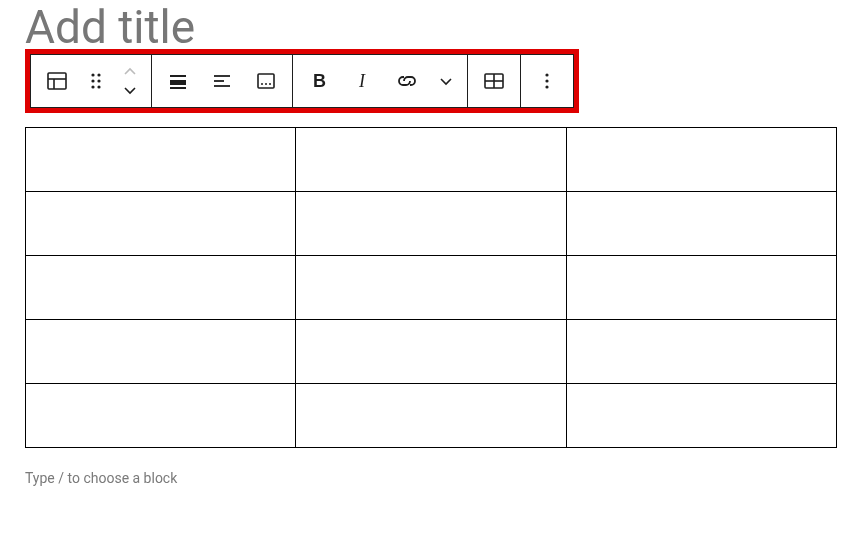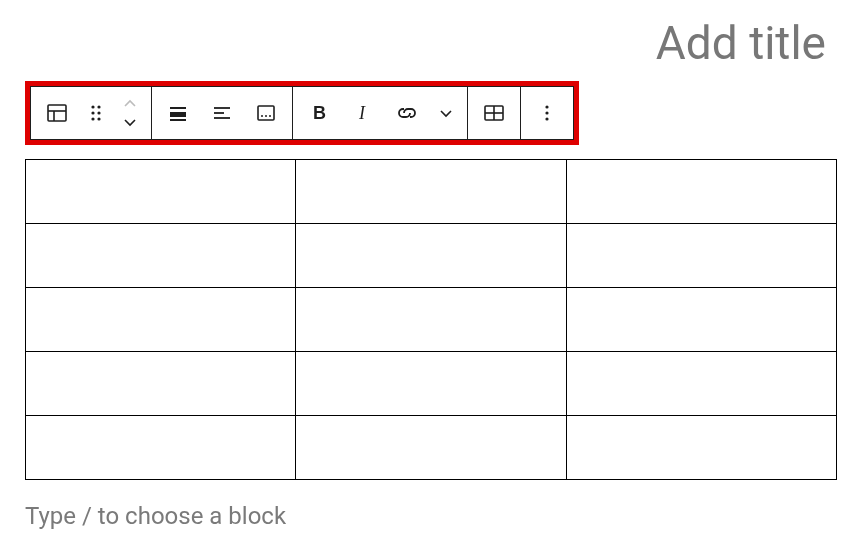--- a/index.html
+++ b/index.html
@@ -8,24 +8,23 @@
     padding: 0 25px 25px 25px;
     font-family: -apple-system, BlinkMacSystemFont, "Segoe UI", Roboto, Helvetica, Arial, sans-serif;
     background: #fff;
     width: 867px;
     color: #1e1e1e;
   }
   .title-placeholder {
     font-size: 46px;
     font-weight: 400;
     color: #777;
-    margin: 16px;
+    margin: 0;
     padding-top: 2px;
     line-height: 1.1;
-    text-align: right;
   }
   .toolbar-highlight {
     border: 5px solid #de0000;
     display: inline-block;
     margin-top: -4px;
     position: relative;
     z-index: 2;
     background: #fff;
   }
   .toolbar {
@@ -68,21 +67,21 @@
     border-collapse: collapse;
     width: 812px;
   }
   .table-block td {
     border: 1px solid #000;
     height: 64px;
     width: 33.33%;
   }
   .hint {
     margin-top: 22px;
-    font-size: 24px;
+    font-size: 14px;
     color: #7a7a7a;
     font-weight: 400;
   }
 </style>
 </head>
 <body>
 
 
 
 <h1 class="title-placeholder">Add title</h1>

